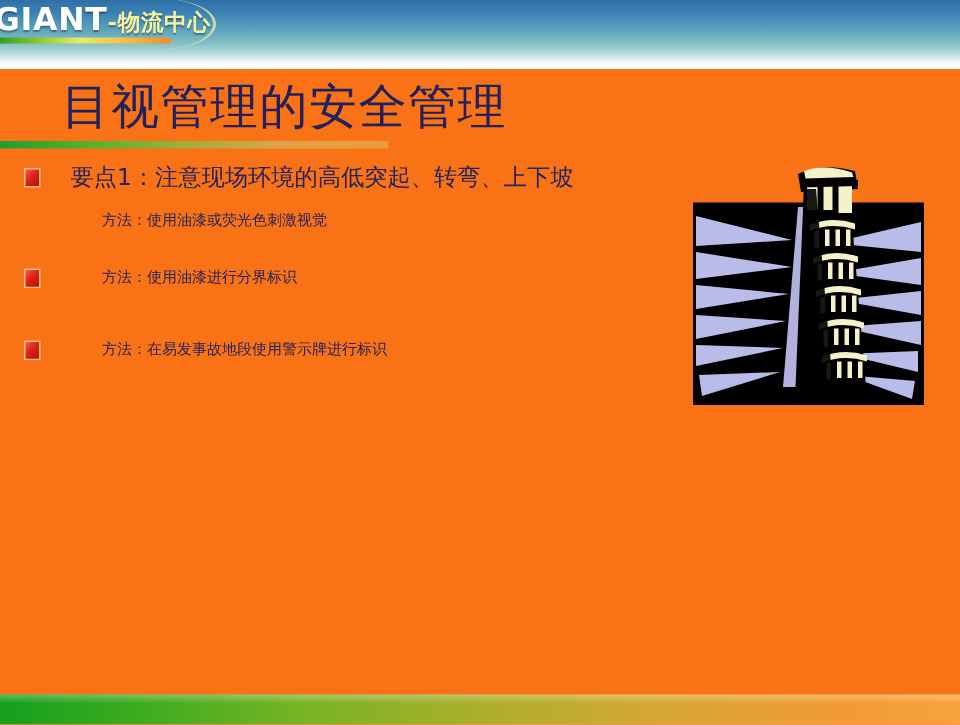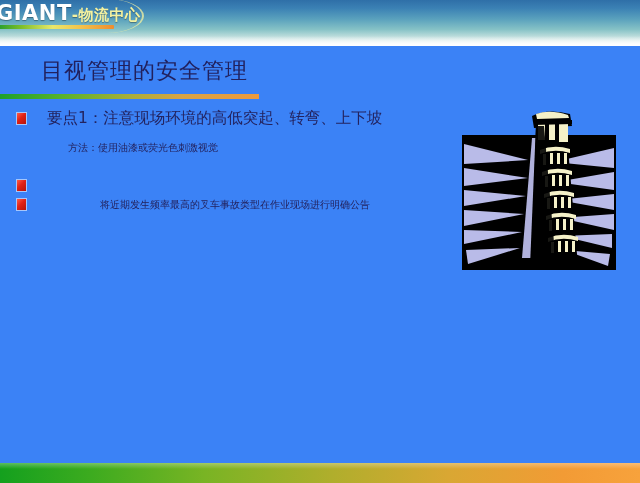--- a/index.html
+++ b/index.html
@@ -13,21 +13,21 @@
     font-family: "DejaVu Sans", "Liberation Sans", sans-serif;
     overflow: hidden;
     position: relative;
   }
 
   
   .slide {
     position: relative;
     width: 640px;
     height: 483px;
-    background: #3b82f6;
+    background: #f97316;
     overflow: hidden;
   }
 
   
   .header {
     position: absolute;
     left: 0;
     top: 0;
     width: 640px;
     height: 46px;
@@ -96,21 +96,21 @@
     border-right: 2px solid rgba(244,242,160,0.75);
     border-radius: 0 60% 60% 0 / 0 50% 50% 0;
     pointer-events: none;
   }
 
   
   .slide-title {
     position: absolute;
     left: 41px;
     top: 54px;
-    font-size: 22px;
+    font-size: 32px;
     line-height: 34px;
     color: #21215e;
     letter-spacing: 1px;
     white-space: nowrap;
   }
   .title-rule {
     position: absolute;
     left: 0;
     top: 94px;
     width: 259px;
@@ -227,29 +227,30 @@
       </div>
       <div class="method-line indent-1">方法：使用油漆或荧光色刺激视觉</div>
     </div>
 
     <div class="gap-sm"></div>
 
     <div class="point-block">
       <div class="point-row">
         <span class="bullet-square"></span>
       </div>
+      <div class="method-line indent-1">方法：使用油漆进行分界标识</div>
     </div>
 
     <div class="gap-md"></div>
 
     <div class="point-block">
       <div class="point-row">
         <span class="bullet-square"></span>
       </div>
-      <div class="method-line indent-2">将近期发生频率最高的叉车事故类型在作业现场进行明确公告</div>
+      <div class="method-line indent-1">方法：在易发事故地段使用警示牌进行标识</div>
     </div>
 
   </div>
 
   <div class="art">
     <svg width="154" height="162" viewBox="0 0 154 162" xmlns="http://www.w3.org/2000/svg">
 
       <rect x="0" y="27" width="154" height="135" fill="#000000"></rect>
 
       <g fill="#b9bbe8">

